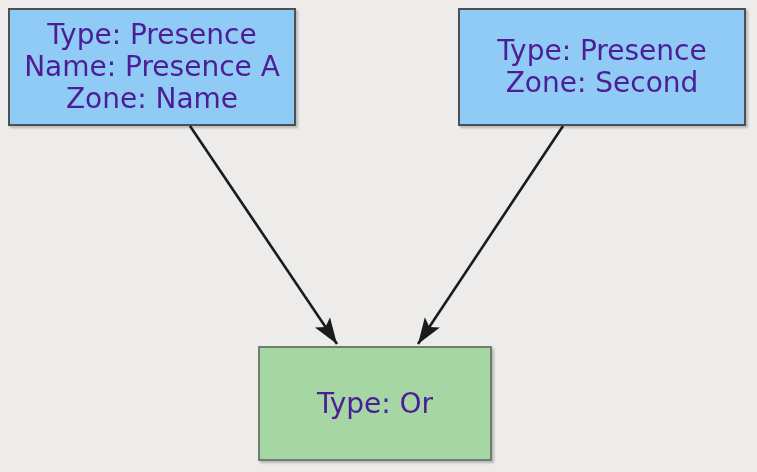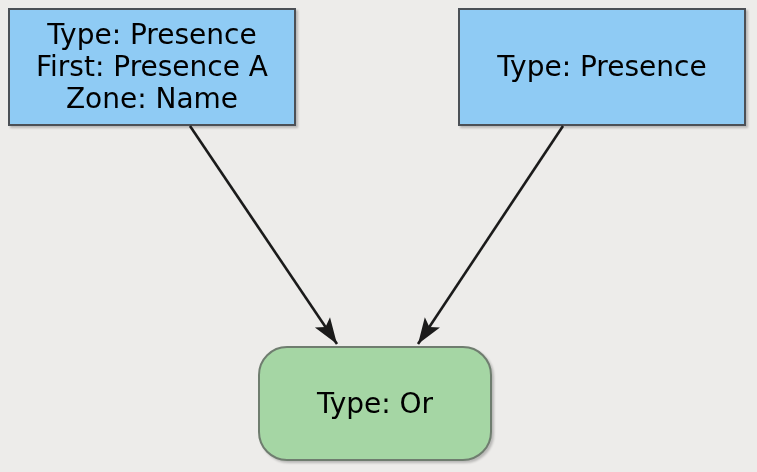--- a/index.html
+++ b/index.html
@@ -24,43 +24,44 @@
     text-align: center;
     font-size: 28px;
     line-height: 32px;
     filter: drop-shadow(2px 2px 1px rgba(0,0,0,0.22));
   }
   .node .node-line {
     white-space: nowrap;
   }
   .node-presence-a { left: 8px;   top: 8px;   width: 284px; height: 114px; }
   .node-presence-b { left: 458px; top: 8px;   width: 284px; height: 114px; }
-  .node-or-gate    { left: 258px; top: 346px; width: 230px; height: 111px; border-radius: 29px; }
+  .node-or-gate    { left: 258px; top: 346px; width: 230px; height: 111px; }
   .edges-layer {
     position: absolute;
     left: 0;
     top: 0;
     width: 757px;
     height: 472px;
     pointer-events: none;
   }
 </style>
 </head>
 <body>
 
-<div class="canvas" style="background-color: rgb(237, 236, 234); color: #000000;">
+<div class="canvas" style="background-color: rgb(237, 236, 234); color: #4c1d95;">
 
   <div class="node node-presence-a" style="background-color: rgb(143, 203, 244); border-color: rgb(75, 80, 86);">
     <div class="node-line">Type: Presence</div>
-    <div class="node-line">First: Presence A</div>
+    <div class="node-line">Name: Presence A</div>
     <div class="node-line">Zone: Name</div>
   </div>
 
   <div class="node node-presence-b" style="background-color: rgb(143, 203, 244); border-color: rgb(75, 80, 86);">
     <div class="node-line">Type: Presence</div>
+    <div class="node-line">Zone: Second</div>
   </div>
 
   <div class="node node-or-gate" style="background-color: rgb(165, 214, 164); border-color: rgb(111, 125, 111);">
     <div class="node-line">Type: Or</div>
   </div>
 
   <svg class="edges-layer" width="757" height="472">
     <defs>
       <marker id="arrowhead" markerWidth="12" markerHeight="9" refX="10" refY="3.5" orient="auto" overflow="visible">
         <polygon points="0,0 10,3.5 0,7 2.1,3.5" fill="#1b1b1b"></polygon>

